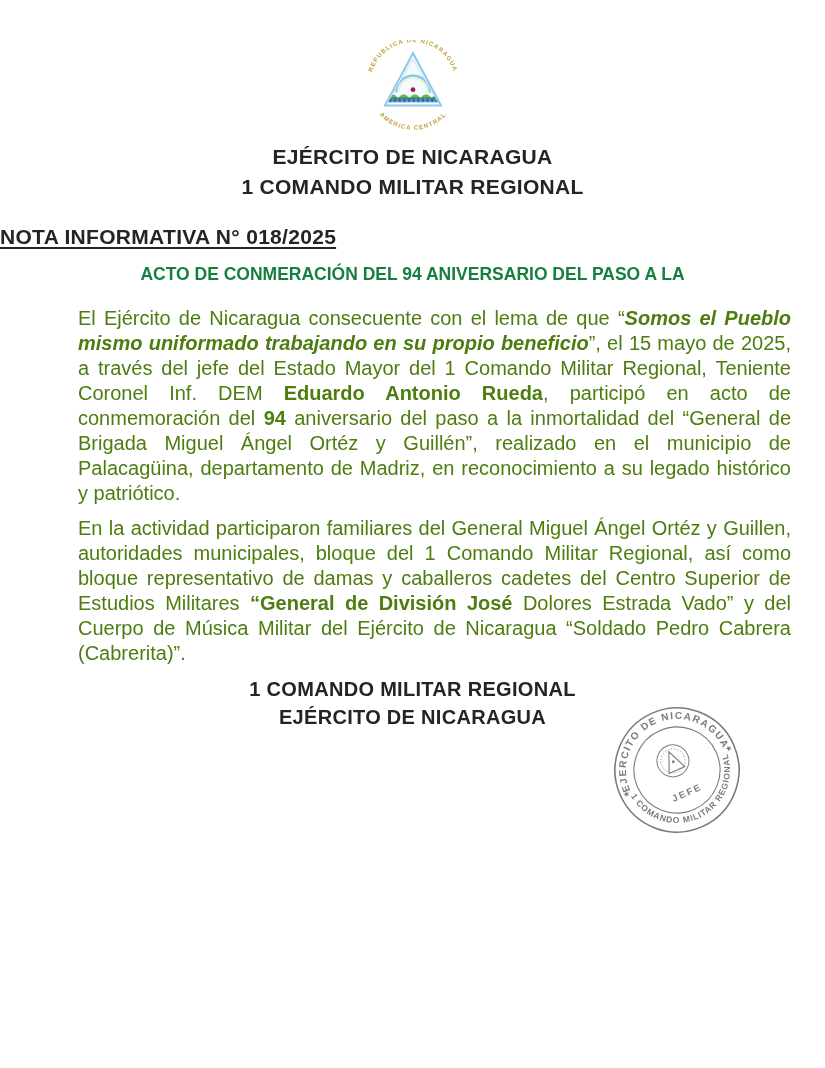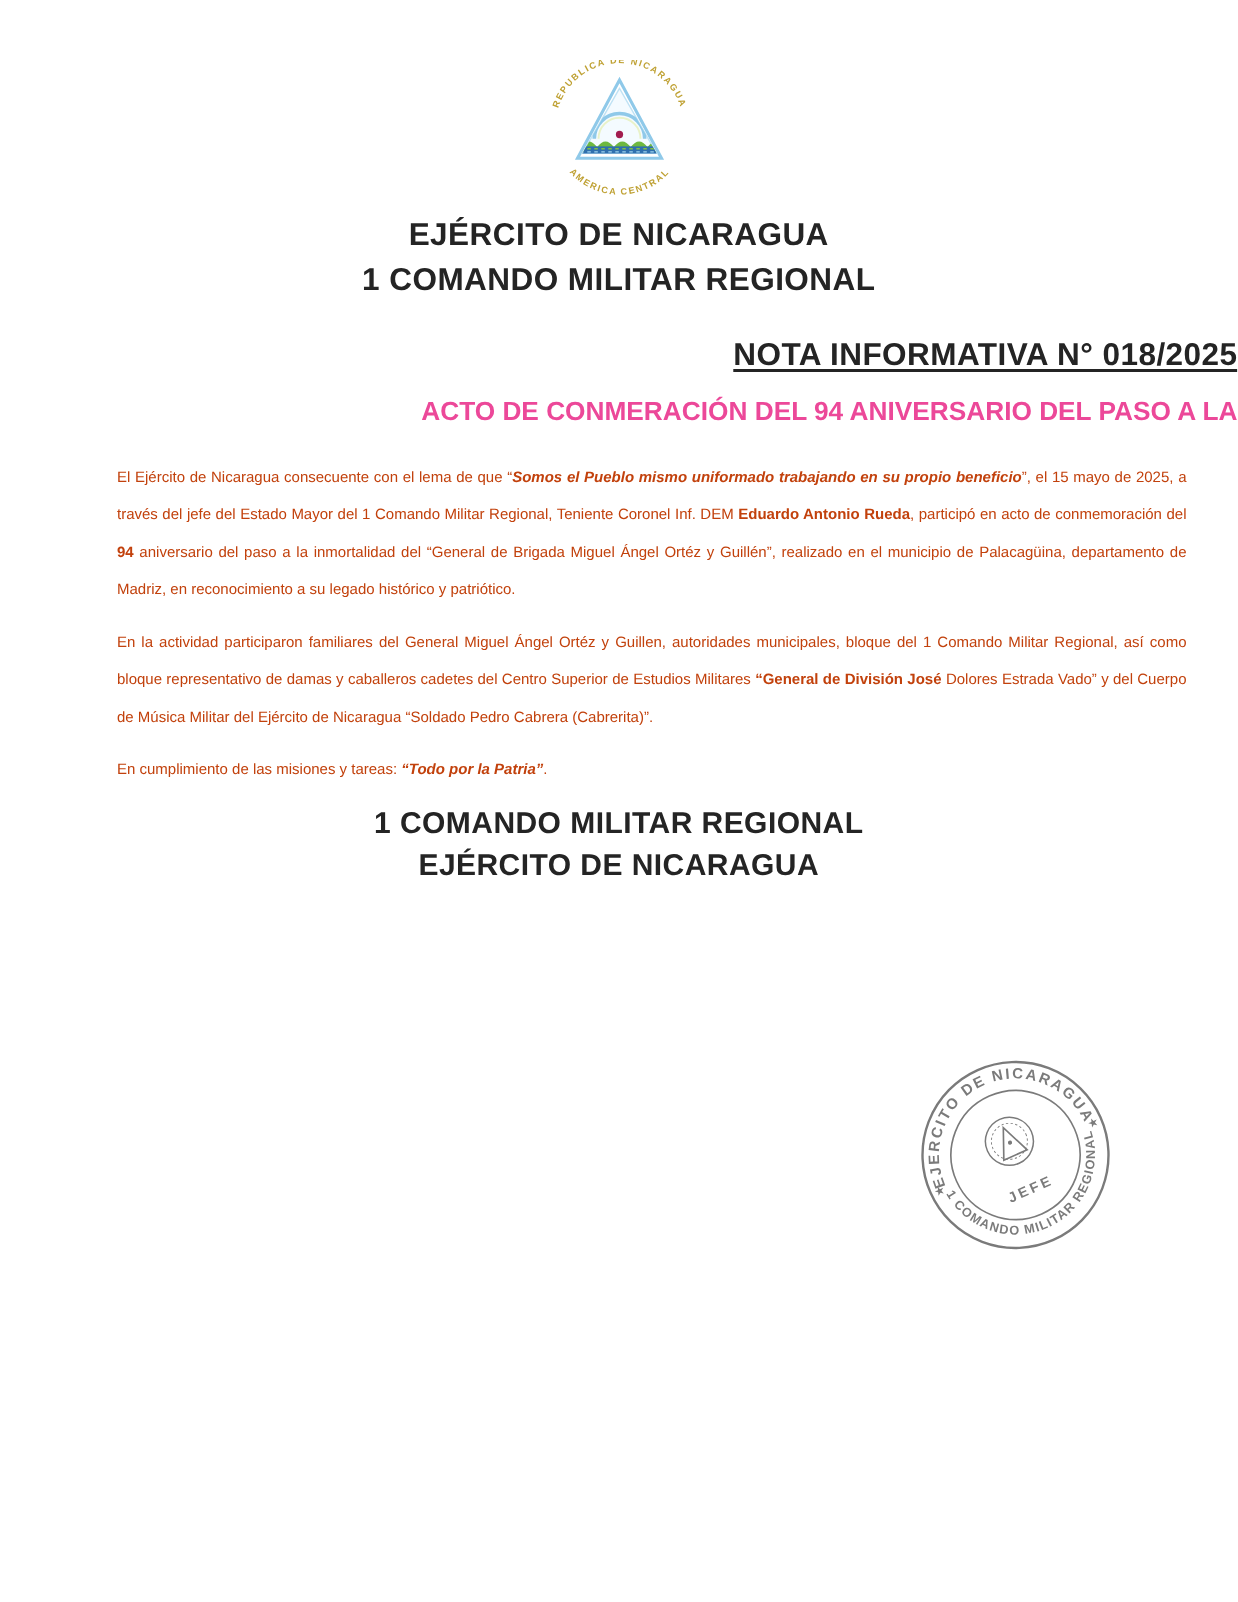--- a/index.html
+++ b/index.html
@@ -20,44 +20,44 @@
     margin-top: 12px;
     text-align: center;
     font-weight: 700;
     font-size: 21px;
     line-height: 30px;
     color: #242424;
     letter-spacing: 0.3px;
   }
   .nota-title {
     margin-top: 22px;
-    text-align: right;
+    text-align: left;
     font-weight: 700;
     font-size: 21px;
     line-height: 26px;
     color: #242424;
     letter-spacing: 0.3px;
     text-decoration: underline;
     text-decoration-thickness: 2px;
     text-underline-offset: 3px;
   }
   .subject {
     margin-top: 13px;
-    text-align: right;
+    text-align: center;
     font-weight: 700;
     font-size: 17.5px;
     line-height: 22px;
-    color: #ec4899;
+    color: #15803d;
   }
   .doc-body {
     margin: 21px 34px 0 78px;
-    font-size: 10px;
+    font-size: 20px;
     line-height: 25px;
     text-align: justify;
-    color: #c2410c;
+    color: #4d7c0f;
   }
   .doc-body p.para { margin: 0 0 10px 0; }
   .seg-n  { font-weight: 400; font-style: normal; }
   .seg-b  { font-weight: 700; font-style: normal; }
   .seg-bi { font-weight: 700; font-style: italic; }
 
   .closing {
     margin-top: 10px;
     text-align: center;
     font-weight: 700;
@@ -123,21 +123,20 @@
 
   <div class="nota-title">NOTA INFORMATIVA N° 018/2025</div>
 
   <div class="subject">
     <div>ACTO DE CONMERACIÓN DEL 94 ANIVERSARIO DEL PASO A LA</div>
   </div>
 
   <div class="doc-body">
       <p class="para"><span class="seg-n">El Ejército de Nicaragua consecuente con el lema de que “</span><span class="seg-bi">Somos el Pueblo mismo uniformado trabajando en su propio beneficio</span><span class="seg-n">”, el 15 mayo de 2025, a través del jefe del Estado Mayor del 1 Comando Militar Regional, Teniente Coronel Inf. DEM </span><span class="seg-b">Eduardo Antonio Rueda</span><span class="seg-n">, participó en acto de conmemoración del </span><span class="seg-b">94</span><span class="seg-n"> aniversario del paso a la inmortalidad del “General de Brigada Miguel Ángel Ortéz y Guillén”, realizado en el municipio de Palacagüina, departamento de Madriz, en reconocimiento a su legado histórico y patriótico.</span></p>
       <p class="para"><span class="seg-n">En la actividad participaron familiares del General Miguel Ángel Ortéz y Guillen, autoridades municipales, bloque del 1 Comando Militar Regional, así como bloque representativo de damas y caballeros cadetes del Centro Superior de Estudios Militares </span><span class="seg-b">“General de División José</span><span class="seg-n"> Dolores Estrada Vado” y del Cuerpo de Música Militar del Ejército de Nicaragua “Soldado Pedro Cabrera (Cabrerita)”.</span></p>
-      <p class="para"><span class="seg-n">En cumplimiento de las misiones y tareas: </span><span class="seg-bi">“Todo por la Patria”</span><span class="seg-n">.</span></p>
     </div>
 
   <div class="closing">
     <div>1 COMANDO MILITAR REGIONAL</div>
     <div>EJÉRCITO DE NICARAGUA</div>
   </div>
 
   <div class="stamp">
     <svg width="140" height="140" viewBox="0 0 140 140">
       <defs>

